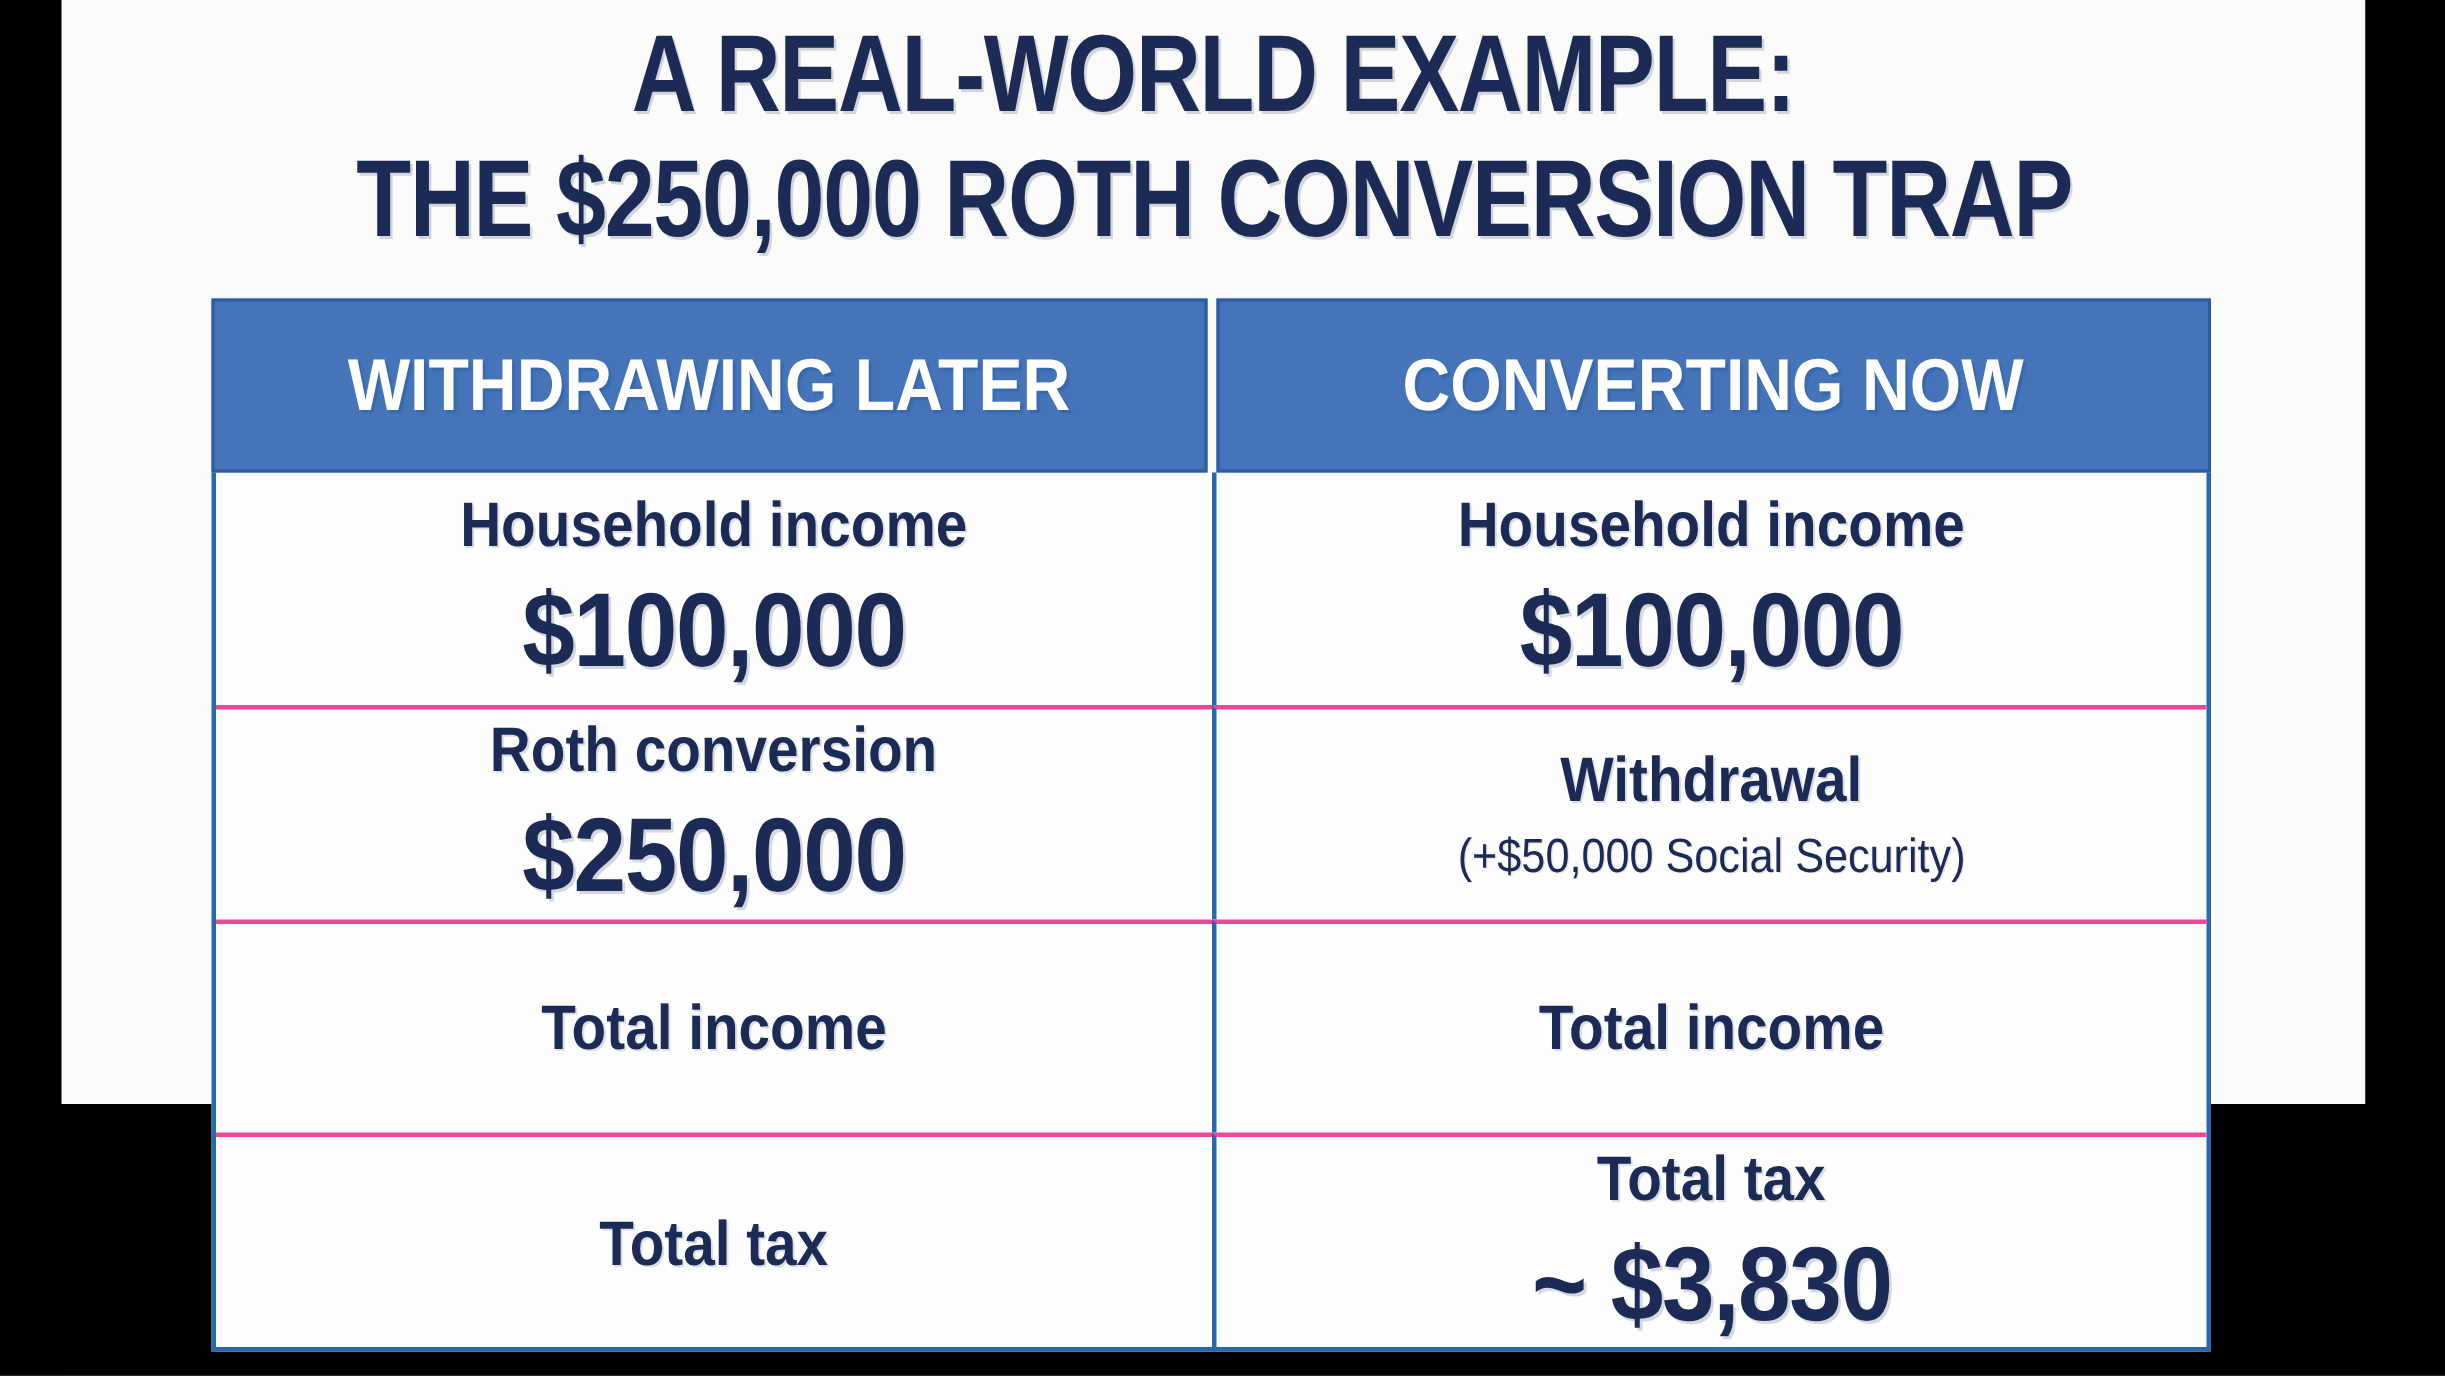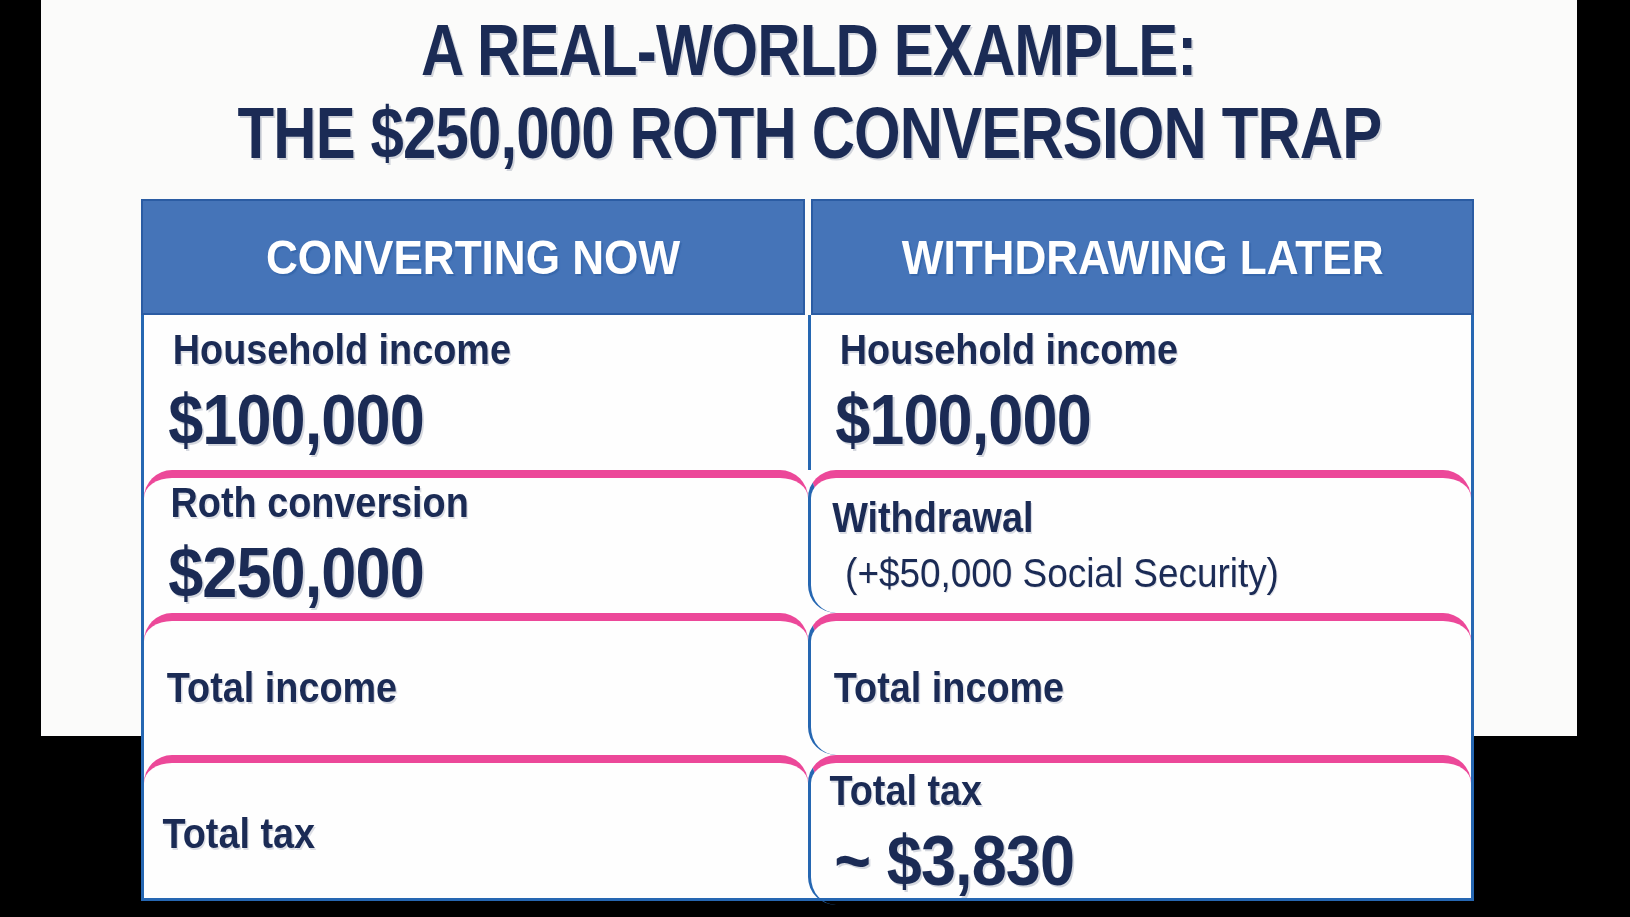--- a/index.html
+++ b/index.html
@@ -82,44 +82,44 @@
     display: grid;
     grid-template-columns: 1fr 1fr;
     grid-template-rows: 155px 143px 142px 1fr;
     border: 3px solid #2667b2;
     border-top: none;
     background: #fefefe;
   }
   .td {
     display: flex;
     flex-direction: column;
-    align-items: flex-start;
+    align-items: center;
     justify-content: center;
     gap: 12px;
     color: #1b2b55;
     padding: 6px 10px;
   }
-  .td.row-sep   { border-top: 8px solid #ec4899; border-radius: 28px; }
+  .td.row-sep   { border-top: 3px solid #ec4899; }
   .td.col-right { border-left: 3px solid #2667b2; }
 
   .cell-label {
     font-size: 42px;
     font-weight: 700;
     line-height: 1.05;
     text-shadow: 1.5px 1.5px 0 rgba(27,43,85,0.15);
   }
   .cell-value {
     font-size: 70px;
     font-weight: 800;
     line-height: 1.05;
     letter-spacing: -1px;
     text-shadow: 2px 2px 0 rgba(27,43,85,0.18);
   }
   .cell-note {
-    font-size: 41px;
+    font-size: 32px;
     font-weight: 500;
     line-height: 1.05;
     text-shadow: 1px 1px 0 rgba(27,43,85,0.12);
   }
 </style>
 </head>
 <body>
 
 <div class="stage">
 
@@ -133,24 +133,24 @@
       </div>
       <div class="title-line">
         <span class="squeeze">THE $250,000 ROTH CONVERSION TRAP</span>
       </div>
     </div>
 
     <div class="compare-table">
 
       <div class="thead">
         <div class="th">
-          <span class="squeeze2">CONVERTING NOW</span>
+          <span class="squeeze2">WITHDRAWING LATER</span>
         </div>
         <div class="th">
-          <span class="squeeze2">WITHDRAWING LATER</span>
+          <span class="squeeze2">CONVERTING NOW</span>
         </div>
       </div>
 
       <div class="tbody">
 
         <div class="td">
           <div class="cell-label"><span class="squeeze2">Household income</span></div>
           <div class="cell-value"><span class="squeeze2">$100,000</span></div>
         </div>
         <div class="td col-right">

